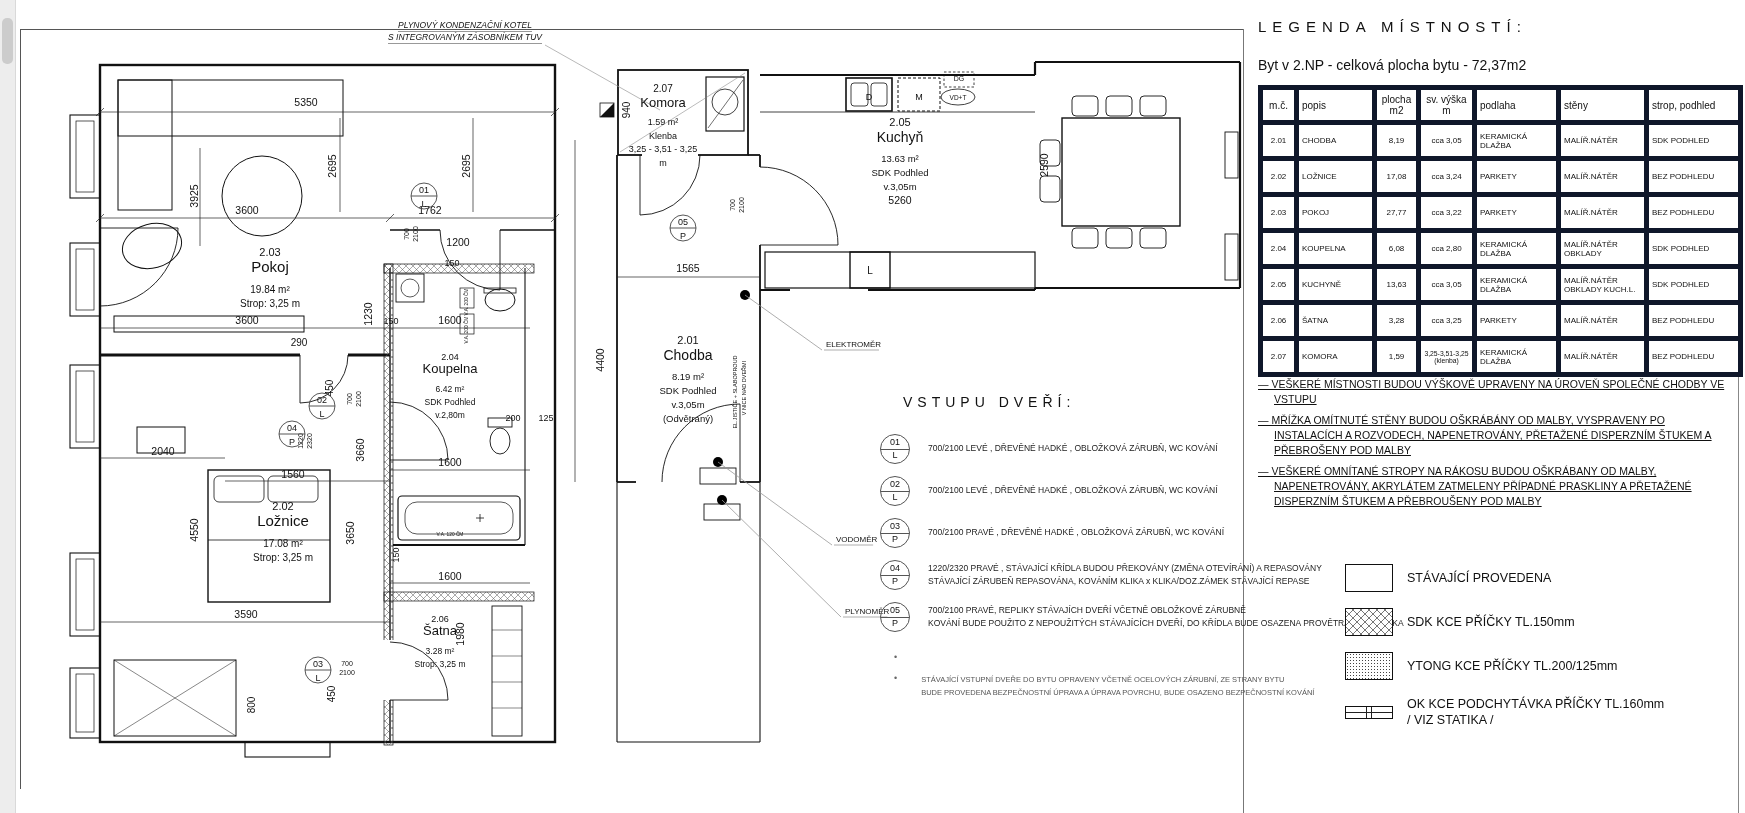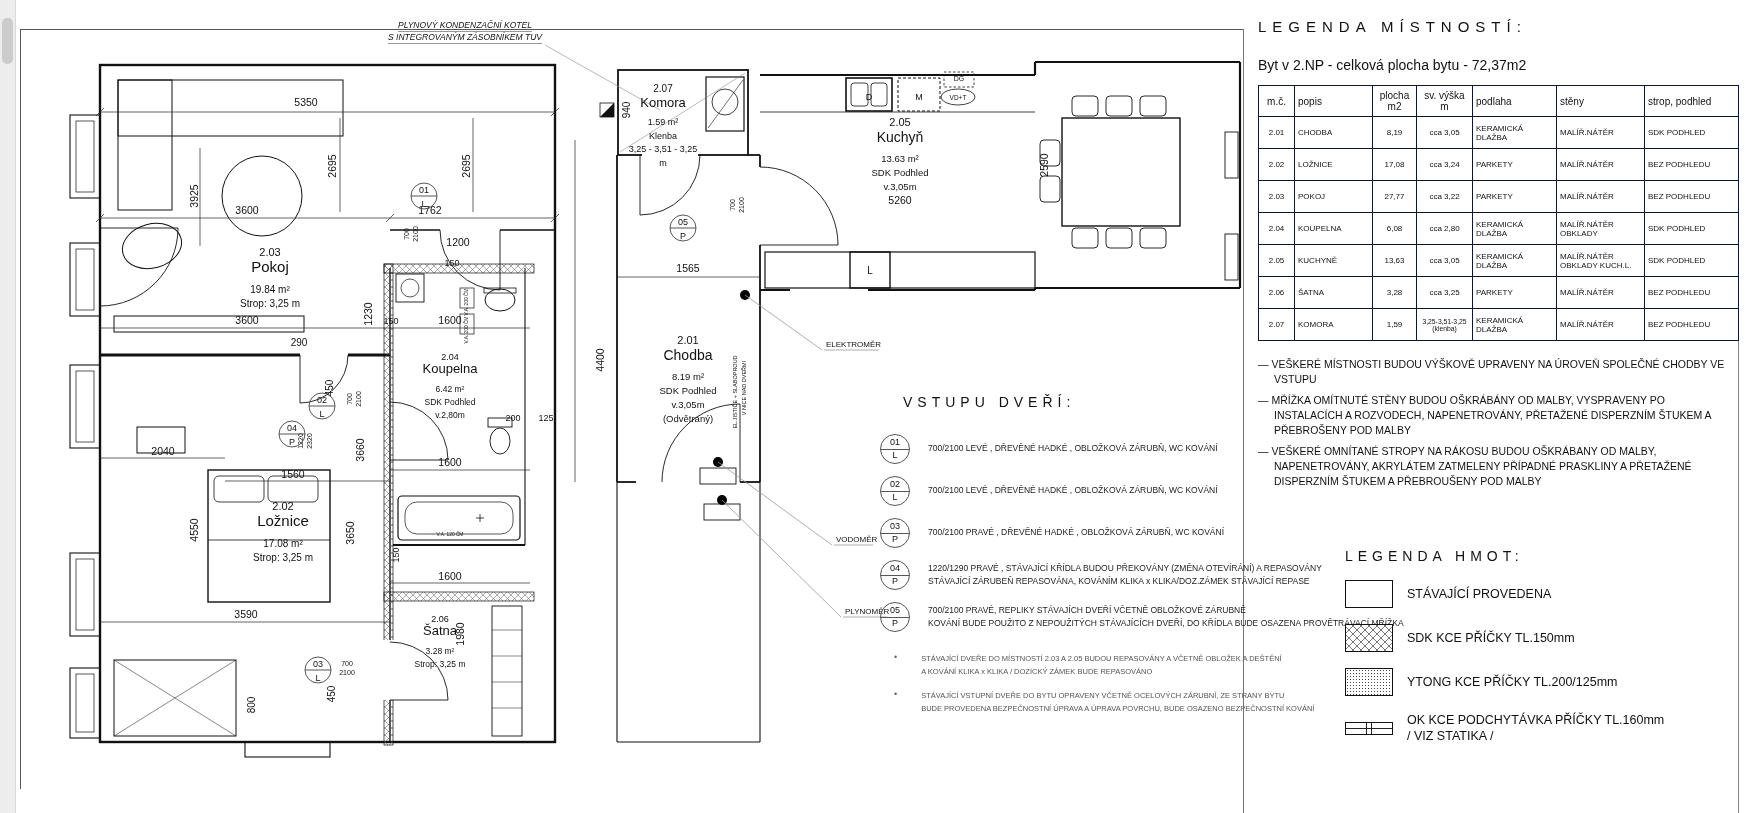--- a/index.html
+++ b/index.html
@@ -14,25 +14,25 @@
   #plan-svg{position:absolute;left:0;top:0;}
   #plan-svg text{font-family:"Liberation Sans",sans-serif;fill:#111;}
   
   .boiler-note{position:absolute;left:370px;top:20px;width:190px;text-align:center;font-size:8.5px;line-height:1.25;color:#111;font-style:italic;}
   .boiler-note span{display:inline-block;border-bottom:1px solid #999;padding-bottom:0.5px;}
   
   .legend-rooms{position:absolute;left:1258px;top:18px;width:482px;}
   .lg-title{font-size:15px;letter-spacing:6px;color:#111;white-space:nowrap;}
   .lr-subtitle{margin-top:22px;font-size:14px;}
   table.rooms{margin-top:12px;border-collapse:collapse;width:480px;table-layout:fixed;}
-  table.rooms th,table.rooms td{border:1px solid #0f172a;padding:2px 3px;vertical-align:middle;}
+  table.rooms th,table.rooms td{border:5px solid #0f172a;padding:2px 3px;vertical-align:middle;}
   table.rooms th{font-size:10px;font-weight:normal;text-align:left;white-space:pre-line;height:26px;}
   table.rooms th.c,table.rooms td.c{text-align:center;}
   table.rooms td{font-size:8px;height:27px;white-space:pre-line;}
-  .lr-notes{margin-top:16px;width:476px;}
+  .lr-notes{width:476px;text-decoration:underline;}
   .lr-note{font-size:10.5px;line-height:1.4;margin-bottom:7px;padding-left:16px;text-indent:-16px;}
   
   .legend-doors{position:absolute;left:880px;top:394px;width:620px;}
   .legend-doors .lg-title{margin-left:23px;font-size:14px;letter-spacing:5px;}
   .door-items{margin-top:24px;display:flex;flex-direction:column;gap:12px;}
   .door-item{display:flex;align-items:center;gap:18px;}
   .door-tag{flex:0 0 auto;width:28px;height:28px;border:1px solid #555;border-radius:50%;
      display:flex;flex-direction:column;align-items:center;justify-content:center;
      background:linear-gradient(#555,#555) center/100% 1px no-repeat;}
   .door-tag .n{font-size:9px;line-height:13px;}
@@ -498,48 +498,45 @@
             <div class="n">03</div>
             <div class="l">P</div>
           </div>
           <div class="door-desc">700/2100 PRAVÉ , DŘEVĚNÉ HADKÉ , OBLOŽKOVÁ ZÁRUBŇ, WC KOVÁNÍ</div>
         </div>
         <div class="door-item">
           <div class="door-tag">
             <div class="n">04</div>
             <div class="l">P</div>
           </div>
-          <div class="door-desc">1220/1290 PRAVÉ , STÁVAJÍCÍ KŘÍDLA BUDOU PŘEKOVÁNY (ZMĚNA OTEVÍRÁNÍ) A REPASOVÁNY
+          <div class="door-desc">1220/2320 PRAVÉ , STÁVAJÍCÍ KŘÍDLA BUDOU PŘEKOVÁNY (ZMĚNA OTEVÍRÁNÍ) A REPASOVÁNY
 STÁVAJÍCÍ ZÁRUBEŇ REPASOVÁNA, KOVÁNÍM KLIKA x KLIKA/DOZ.ZÁMEK STÁVAJÍCÍ REPASE</div>
         </div>
         <div class="door-item">
           <div class="door-tag">
             <div class="n">05</div>
             <div class="l">P</div>
           </div>
           <div class="door-desc">700/2100 PRAVÉ, REPLIKY STÁVAJÍCH DVEŘÍ VČETNĚ OBLOŽKOVÉ ZÁRUBNĚ
 KOVÁNÍ BUDE POUŽITO Z NEPOUŽITÝCH STÁVAJÍCÍCH DVEŘÍ, DO KŘÍDLA BUDE OSAZENA PROVĚTRÁVACÍ MŘÍŽKA</div>
         </div>
       </div>
     <div class="door-notes" id="door-notes">
         <div class="door-note">
           <div class="b">•</div>
-          <div class="t">STÁVAJÍCÍ DVEŘE DO MÍSTNOSTÍ 2.03 A 2.05 BUDOU REPASOVÁNY A VČETNĚ OBLOŽEK A DEŠTĚNÍ
-A KOVÁNÍ KLIKA x KLIKA / DOZICKÝ ZÁMEK BUDE REPASOVÁNO</div>
         </div>
         <div class="door-note">
           <div class="b">•</div>
           <div class="t">STÁVAJÍCÍ VSTUPNÍ DVEŘE DO BYTU OPRAVENY VČETNĚ OCELOVÝCH ZÁRUBNÍ, ZE STRANY BYTU
 BUDE PROVEDENA BEZPEČNOSTNÍ ÚPRAVA A ÚPRAVA POVRCHU, BUDE OSAZENO BEZPEČNOSTNÍ KOVÁNÍ</div>
         </div>
       </div>
   </div>
 
   <div class="legend-hmot">
-    <div class="lg-title" style="font-size:14px;letter-spacing:5px;">LEGENDA HMOT:</div>
     <div class="hmot-items" id="hmot-items">
         <div class="hmot-item">
           <div class="hmot-sw sw-solid"></div>
           <div class="hmot-label">STÁVAJÍCÍ PROVEDENA</div>
         </div>
         <div class="hmot-item">
           <div class="hmot-sw sw-crosshatch"></div>
           <div class="hmot-label">SDK KCE PŘÍČKY TL.150mm</div>
         </div>
         <div class="hmot-item">

